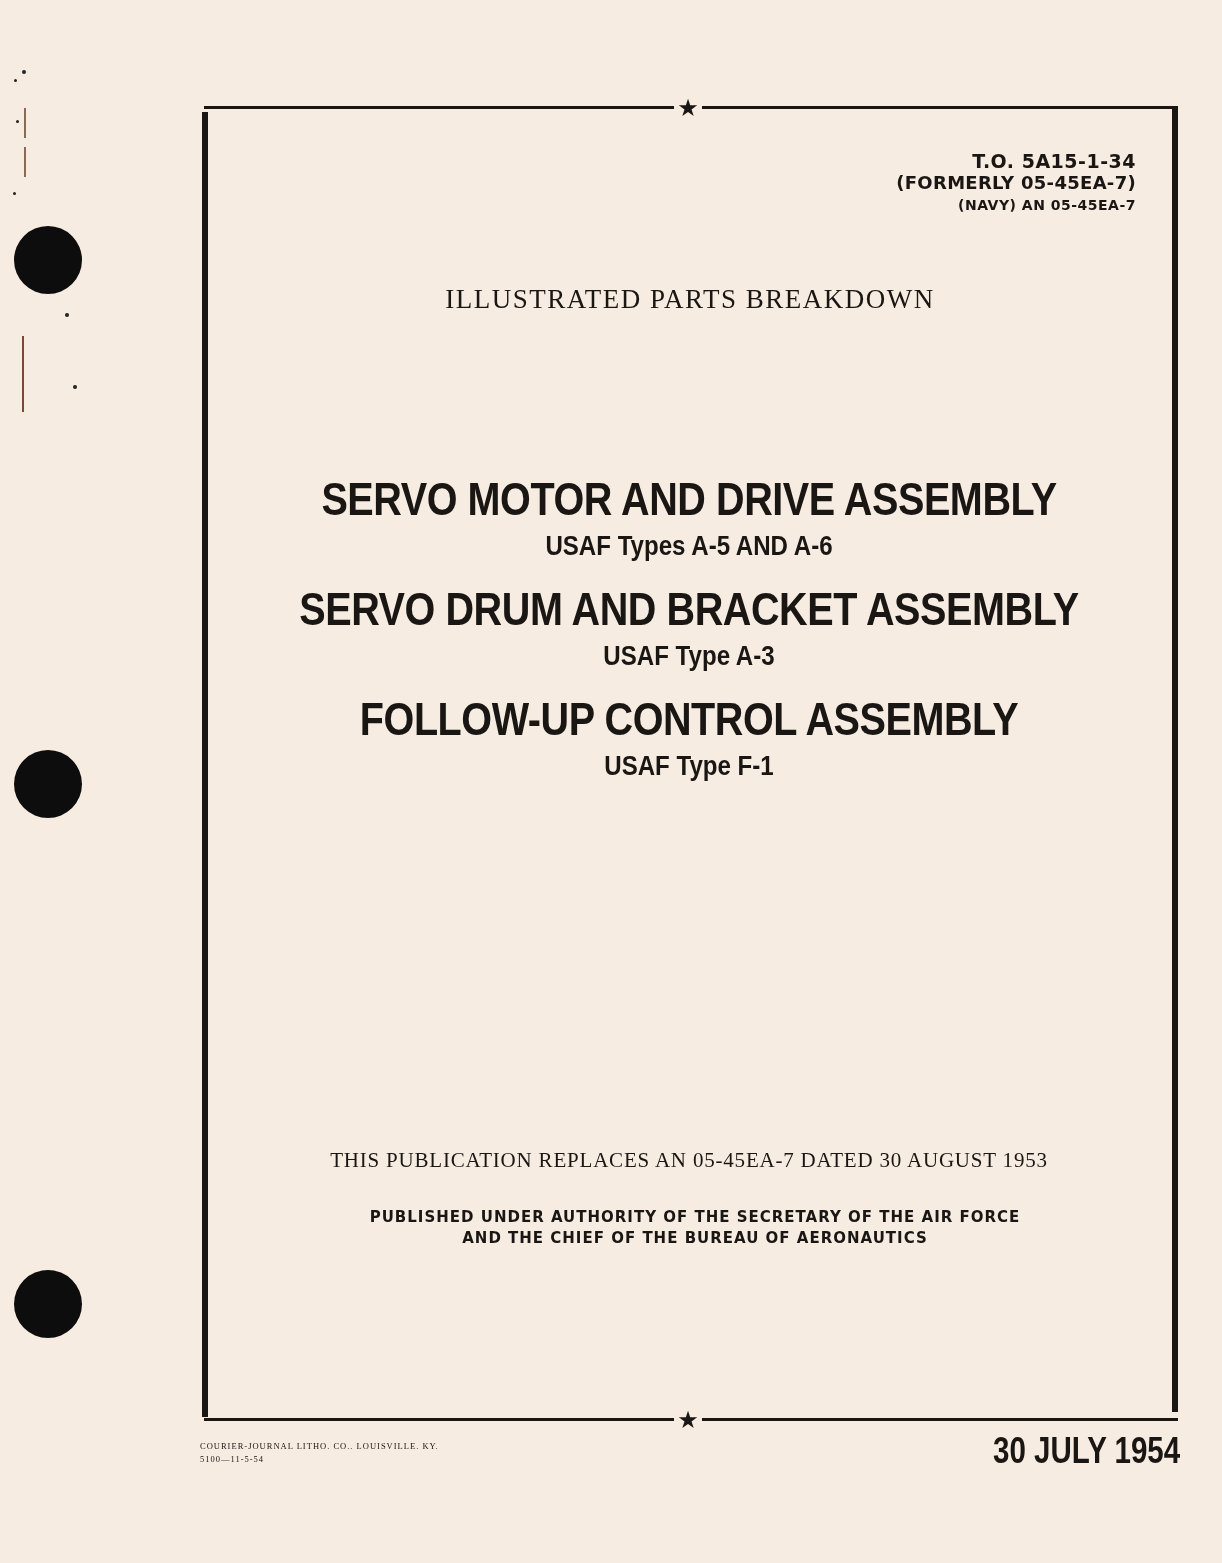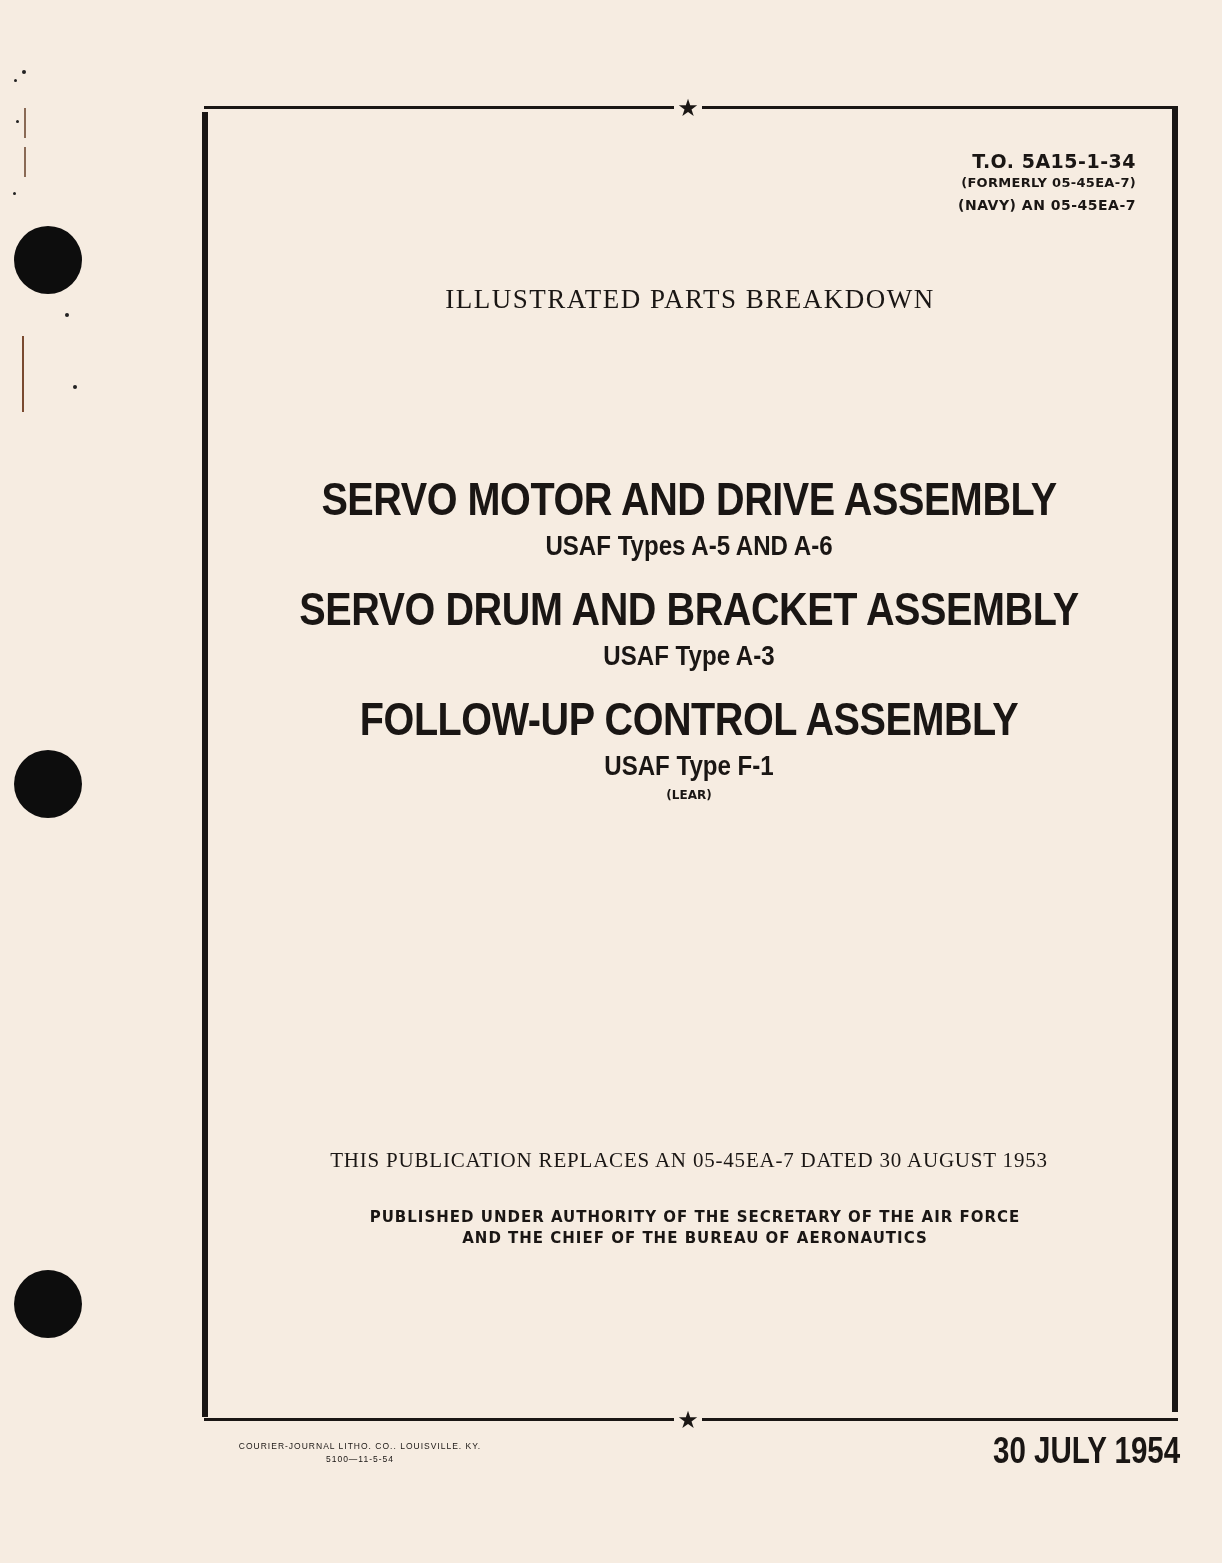--- a/index.html
+++ b/index.html
@@ -33,21 +33,21 @@
     color: #1a1614; font-family: "DejaVu Sans", sans-serif;
   }
   .star-top { top: 95px; }
   .star-bottom { top: 1407px; }
 
   .to-block {
     position: absolute; right: 86px; top: 140px; text-align: right;
     font-family: "DejaVu Sans", sans-serif; font-weight: bold;
   }
   .to-main { font-size: 19px; letter-spacing: 0.5px; line-height: 24px; margin-top: 9px; }
-  .to-former { font-size: 13px; line-height: 20px; letter-spacing: 0.3px; }
+  .to-former { font-size: 18px; line-height: 20px; letter-spacing: 0.3px; }
   .to-navy { font-size: 14px; line-height: 24px; letter-spacing: 0.5px; }
 
   .ipb {
     position: absolute; left: 0; width: 1380px; top: 284px; text-align: center;
     font-family: "Liberation Serif", serif; font-size: 27px; letter-spacing: 1.5px;
   }
   .titles { position: absolute; left: 204px; width: 970px; top: 470px; text-align: center; }
   .big {
     font-family: "Liberation Sans", sans-serif; font-weight: bold;
     font-size: 46px; letter-spacing: -0.5px; transform: scaleX(0.86);
@@ -62,22 +62,22 @@
   .replaces {
     position: absolute; left: 204px; width: 970px; top: 1148px; text-align: center;
     font-family: "Liberation Serif", serif; font-size: 21px; letter-spacing: 0.8px;
   }
   .authority {
     position: absolute; left: 204px; width: 982px; top: 1207px; text-align: center;
     font-family: "DejaVu Sans", sans-serif; font-weight: bold; font-size: 15px;
     line-height: 21px; letter-spacing: 1px;
   }
   .printer {
-    position: absolute; left: 200px; width: 320px; top: 1440px; text-align: center;
-    font-family: Liberation Sans, sans-serif; font-size: 8.5px; letter-spacing: 1px; line-height: 13px;
+    position: absolute; left: 200px; width: 320px; top: 1440px; text-align: left;
+    font-family: Liberation Serif, serif; font-size: 8.5px; letter-spacing: 1px; line-height: 13px;
   }
   .date {
     position: absolute; right: 42px; top: 1430px;
     font-family: "Liberation Sans", sans-serif; font-weight: bold; font-size: 36px;
     transform: scaleX(0.82); transform-origin: right top;
   }
 </style>
 </head>
 <body>
 
@@ -109,21 +109,20 @@
 
 <div class="ipb">ILLUSTRATED PARTS BREAKDOWN</div>
 
 <div class="titles">
   <div class="big">SERVO MOTOR AND DRIVE ASSEMBLY</div>
   <div class="sub">USAF Types A-5 AND A-6</div>
   <div class="big">SERVO DRUM AND BRACKET ASSEMBLY</div>
   <div class="sub">USAF Type A-3</div>
   <div class="big">FOLLOW-UP CONTROL ASSEMBLY</div>
   <div class="sub" style="margin-bottom:0;">USAF Type F-1</div>
-  <div class="lear">(LEAR)</div>
 </div>
 
 <div class="replaces">THIS PUBLICATION REPLACES AN 05-45EA-7 DATED 30 AUGUST 1953</div>
 
 <div class="authority">
   <div>PUBLISHED UNDER AUTHORITY OF THE SECRETARY OF THE AIR FORCE</div>
   <div>AND THE CHIEF OF THE BUREAU OF AERONAUTICS</div>
 </div>
 
 <div class="printer">

